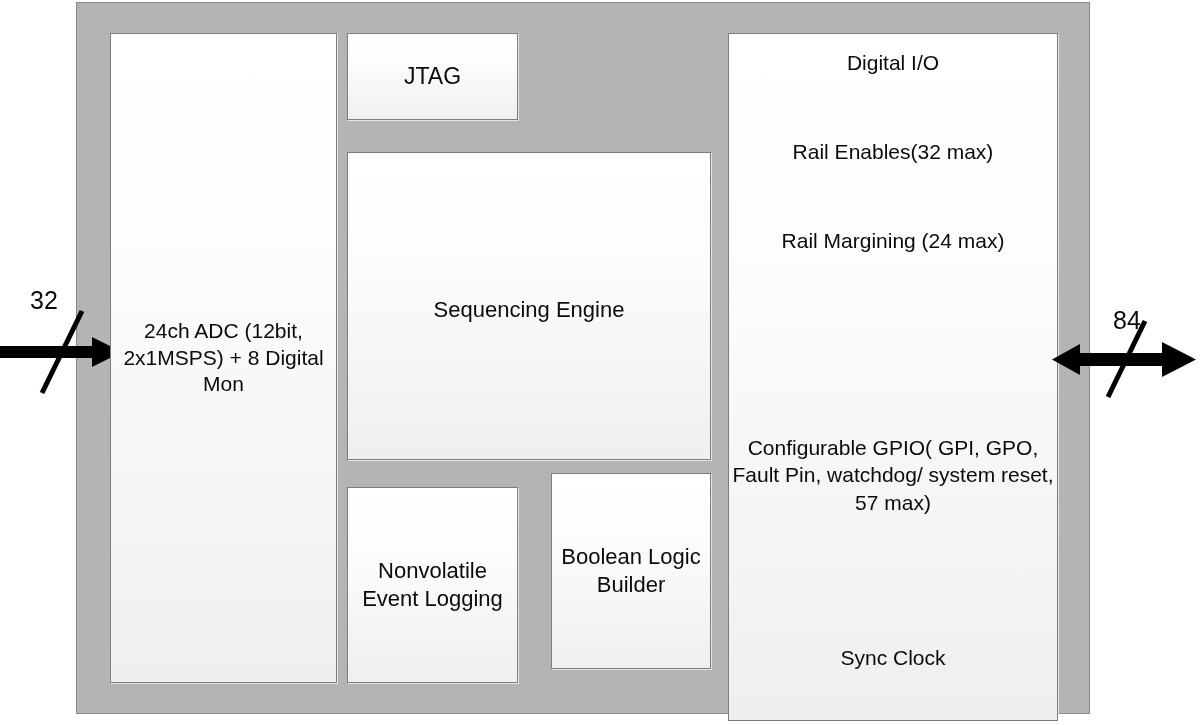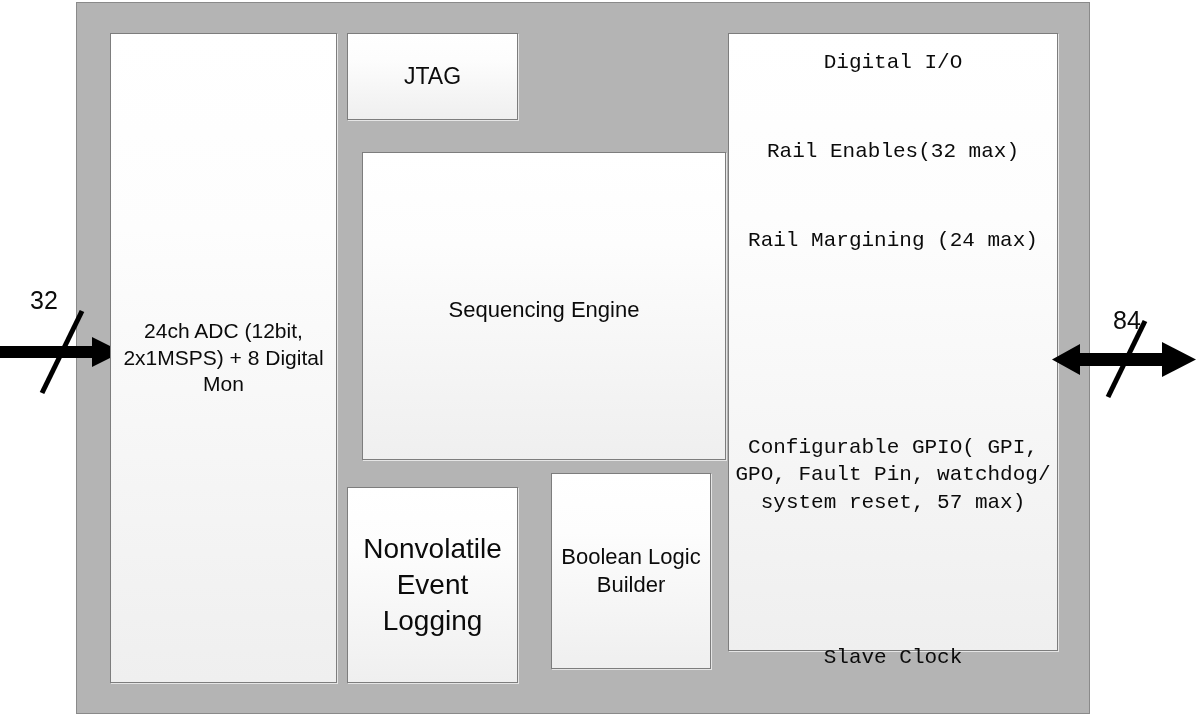--- a/index.html
+++ b/index.html
@@ -59,37 +59,35 @@
   }
   .blk-pmbus {
     left: 551px;  top: 33px;  width: 160px;  height: 87px;
     font-size: 23px;
   }
   .blk-seq {
     left: 347px;  top: 152px;  width: 364px;  height: 308px;
     font-size: 22px;
     align-items: flex-start;
     padding-top: 143px;
-    margin-left: 15px;
   }
   .blk-nvlog {
     left: 347px;  top: 487px;  width: 171px;  height: 196px;
-    font-size: 28px;
+    font-size: 22px;
   }
   .blk-bool {
     left: 551px;  top: 473px;  width: 160px;  height: 196px;
     font-size: 22px;
   }
 
   
   .blk-dio {
-    left: 728px;  top: 33px;  width: 330px;  height: 618px;
+    left: 728px;  top: 33px;  width: 330px;  height: 688px;
     display: block;
     padding: 0;
-    font-family: Liberation Mono, monospace;
   }
   .dio-list {
     position: relative;
     width: 100%;
     height: 100%;
   }
   .dio-line {
     position: absolute;
     left: 0;
     width: 100%;
@@ -151,21 +149,21 @@
   <div class="blk blk-nvlog">Nonvolatile Event Logging</div>
 
   <div class="blk blk-bool">Boolean Logic Builder</div>
 
   <div class="blk blk-dio">
     <div class="dio-list">
       <div class="dio-line dio-0">Digital I/O</div>
       <div class="dio-line dio-1">Rail Enables(32 max)</div>
       <div class="dio-line dio-2">Rail Margining (24 max)</div>
       <div class="dio-line dio-4">Configurable GPIO( GPI, GPO, Fault Pin, watchdog/ system reset,  57 max)</div>
-      <div class="dio-line dio-6">Slave Clock</div>
+      <div class="dio-line dio-6">Sync Clock</div>
     </div>
   </div>
 
   <div class="bus-label bus-label-right">84</div>
 
   <svg class="arrow-svg arrow-right-wrap" viewBox="0 0 150 125">
 
     <rect x="22" y="68" width="100" height="13" fill="#000000"></rect>
 
     <polygon points="30,59 30,90 2,74.5" fill="#000000"></polygon>

